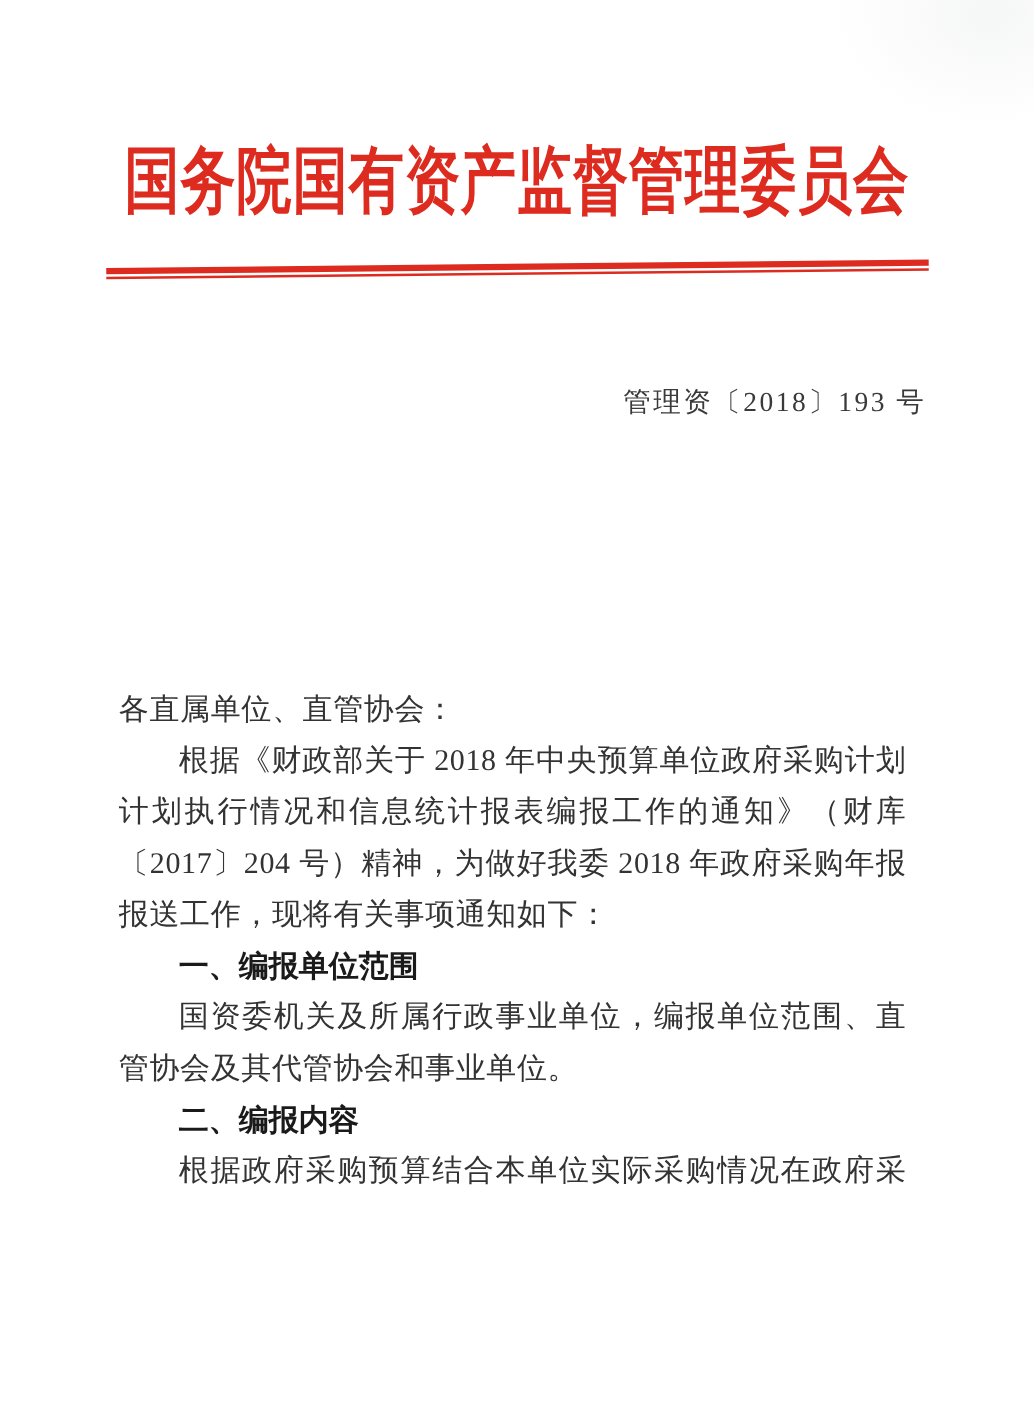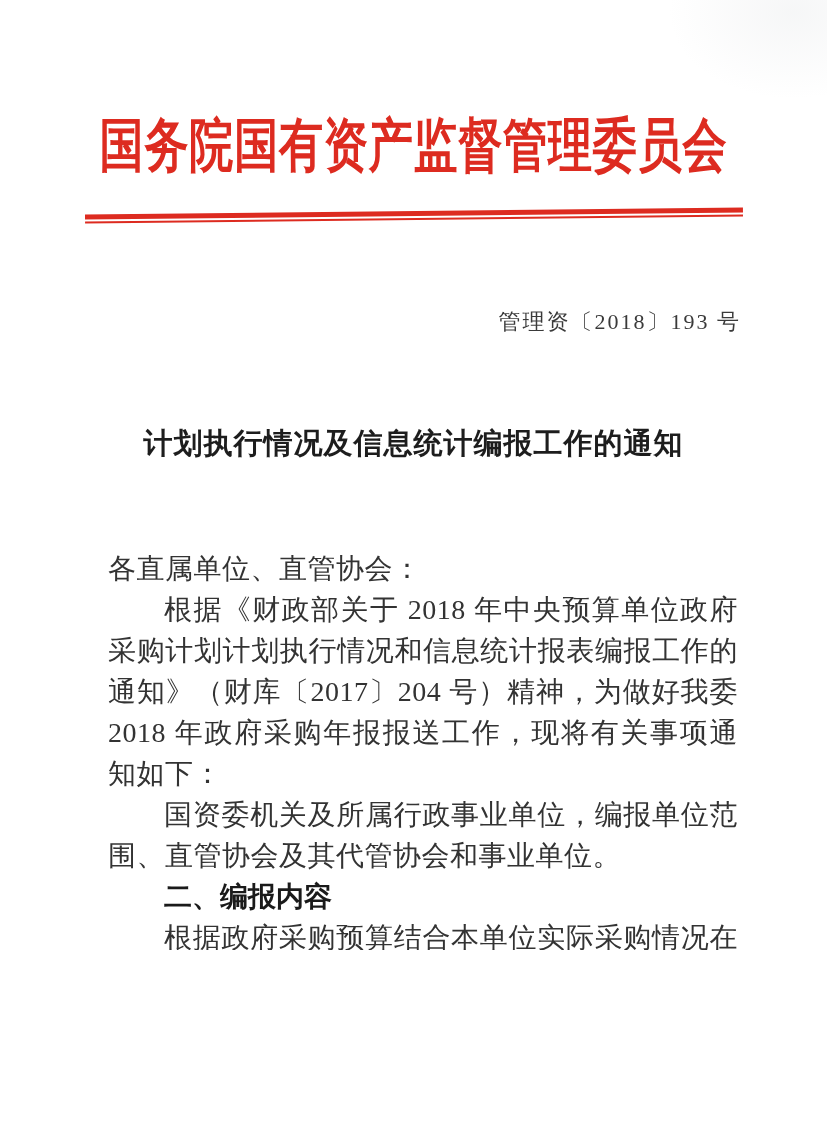--- a/index.html
+++ b/index.html
@@ -62,23 +62,23 @@
     font-weight: 700;
     font-size: 29px;
     line-height: 47px;
     color: #1d1d1d;
     letter-spacing: 1px;
   }
   
   .body-col {
     position: absolute;
     top: 548px;
-    left: 108px;
+    left: 95px;
     width: 630px;
-    font-size: 28px;
+    font-size: 24px;
     line-height: 41px;
     text-align: justify;
     text-justify: inter-character;
     color: #333333;
     letter-spacing: 0.5px;
   }
   .body-col .salutation { text-indent: 0; }
   .body-col .paragraph  { text-indent: 2em; font-family: Liberation Serif, serif; }
   .body-col .heading {
     text-indent: 2em;
@@ -120,26 +120,26 @@
 
   <div class="red-rule">
     <div class="thick"></div>
     <div class="gap"></div>
     <div class="thin"></div>
   </div>
 
   <div class="doc-number">管理资〔2018〕193 号</div>
 
   <div class="doc-title">
-    <div>计划执行情况及信息统计编报工作的通知</div>
   </div>
 
   <div class="body-col">
     <div class="salutation">各直属单位、直管协会：</div>
     <div class="paragraph">根据《财政部关于 2018 年中央预算单位政府采购计划计划执行情况和信息统计报表编报工作的通知》（财库〔2017〕204 号）精神，为做好我委 2018 年政府采购年报报送工作，现将有关事项通知如下：</div>
+    <div class="heading">一、编报单位范围</div>
     <div class="paragraph">国资委机关及所属行政事业单位，编报单位范围、直管协会及其代管协会和事业单位。</div>
     <div class="heading">二、编报内容</div>
     <div class="paragraph">根据政府采购预算结合本单位实际采购情况在政府采购计划管理系统（以下简称系统）中填报政府采购计划、国资委机关及所属行政事业单位。政府采购执行情况的信息统计编报工作，要严格</div>
   </div>
 
   <div class="page-number">— 1 —</div>
 
 </div>
 
 </body></html>

